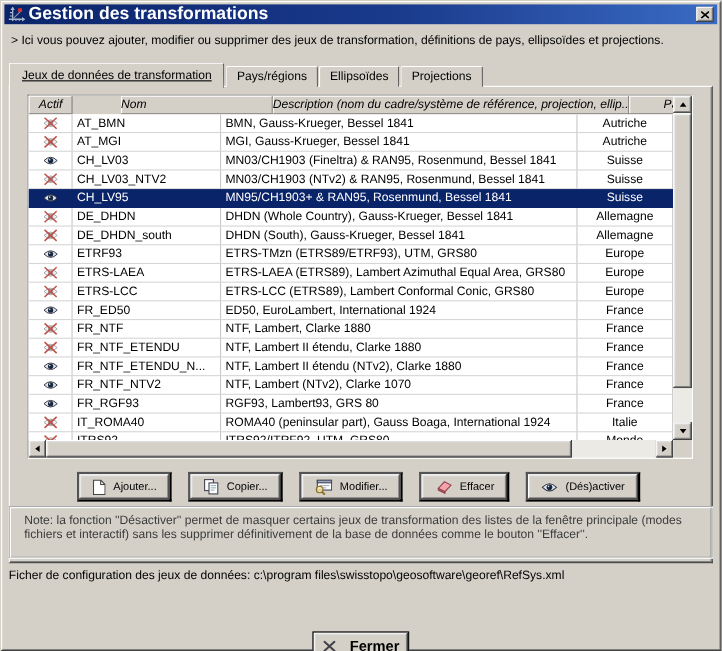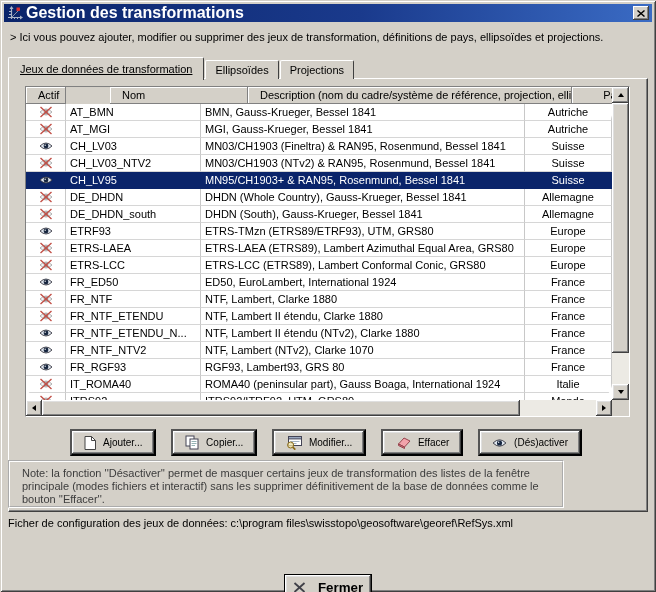--- a/index.html
+++ b/index.html
@@ -49,28 +49,29 @@
   
   .table {
     position:absolute; left:25px; top:86px; width:605px; height:331px;
     border-top:1px solid #808080; border-left:1px solid #808080;
     border-right:1px solid #fff; border-bottom:1px solid #fff;
     background:#fff; display:grid; grid-template-columns:586px 17px; grid-template-rows:313px 16px;
   }
   .grid-main { overflow:hidden; background:#fff; }
   .thead { display:flex; height:17px; background:#d4d0c8; }
   .th {
-    height:17px; line-height:16px; padding:0 12px; background:#d4d0c8; white-space:nowrap; overflow:hidden;
+    height:17px; line-height:16px; padding:0 0; background:#d4d0c8; white-space:nowrap; overflow:hidden;
     box-shadow: inset -1px -1px 0 #808080, inset 1px 1px 0 #fff;
+    font-style: italic;
   }
   .th.c-actif { width:40px; text-align:center; flex:0 0 auto; }
   .th.c-nom { width:138px; flex:0 0 auto;margin-left:44px; }
   .th.c-desc { width:324px; flex:0 0 auto; }
   .th.c-pays { width:87px; text-align:center; flex:0 0 auto; }
-  .rows-viewport { height:296px; overflow:hidden; background:#fff;border-radius:17px; }
+  .rows-viewport { height:296px; overflow:hidden; background:#fff; }
   .row { display:flex; height:17px; line-height:16px; background:#fff; }
   .cell { height:17px; white-space:nowrap; overflow:hidden; border-right:1px solid #c8c8c8; border-bottom:1px solid #d6d6d6; }
   .cell.c-actif { width:40px; flex:0 0 auto; position:relative; }
   .cell.c-nom  { width:135px; flex:0 0 auto; padding:0 4px; }
   .cell.c-desc { width:324px; flex:0 0 auto; padding:0 4px; }
   .cell.c-pays { width:87px; flex:0 0 auto; text-align:center; }
   .row.selected { background:#0a246a; }
   .row.selected .cell { background:#0a246a; color:#fff; border-color:#0a246a; }
   .cell.c-actif svg { position:absolute; left:50%; top:50%; transform:translate(-50%,-50%); }
   .row .redx { display:none; }
@@ -103,21 +104,21 @@
   .actions { position:absolute; left:70px; top:429px; width:512px; display:flex; justify-content:space-between; }
   .btn {
     height:27px; background:#d4d0c8; display:flex; align-items:center; justify-content:center; gap:7px;
     padding:0 12px; white-space:nowrap; font-size:10px; cursor:default;
     box-shadow: inset -1px -1px 0 #404040, inset 1px 1px 0 #ffffff, inset -2px -2px 0 #808080, inset 2px 2px 0 #dfdfdf;
   }
   .btn svg { flex:0 0 auto; }
 
   
   .note-box {
-    position:absolute; left:8px; top:460px; width:556px; height:48px; padding:5px 12px 4px 12px;
+    position:absolute; left:8px; top:460px; width:640px; height:48px; padding:5px 12px 4px 12px;
     border:2px groove #ffffff; color:#3c3c3c; line-height:13px;
   }
 
   .config-line { position:absolute; left:8px; top:517px; width:644px; white-space:nowrap; }
 
   
   .fermer-btn {
     position:absolute; left:284px; top:549px; width:88px; height:27px; border:1px solid #000;
     background:#d4d0c8; display:flex; align-items:center; justify-content:center; gap:12px;
     font-weight:bold; cursor:default;
@@ -144,20 +145,21 @@
       <svg width="8" height="7" viewBox="0 0 8 7">
         <path d="M0.5 0.5 L7.5 6.5 M7.5 0.5 L0.5 6.5" stroke="#000" stroke-width="1.4"></path>
       </svg>
     </span>
   </div>
 
   <div class="intro">&gt; Ici vous pouvez ajouter, modifier ou supprimer des jeux de transformation, définitions de pays, ellipsoïdes et projections.</div>
 
   <div class="tabs">
     <div class="tab active">Jeux de données de transformation</div>
+    <div class="tab">Pays/régions</div>
     <div class="tab">Ellipsoïdes</div>
     <div class="tab">Projections</div>
   </div>
 
   <div class="panel"></div>
 
   <div class="table">
     <div class="grid-main">
       <div class="thead">
         <span class="th c-actif">Actif</span>

